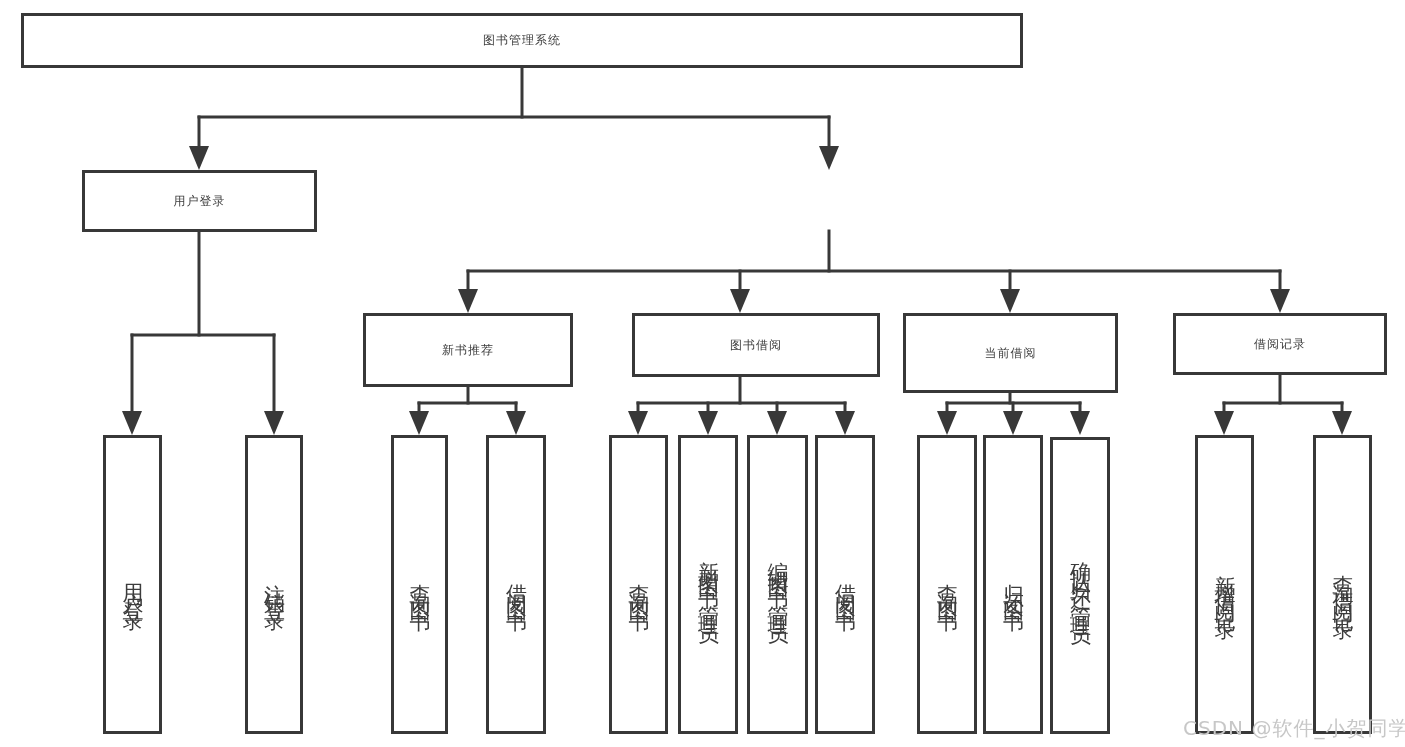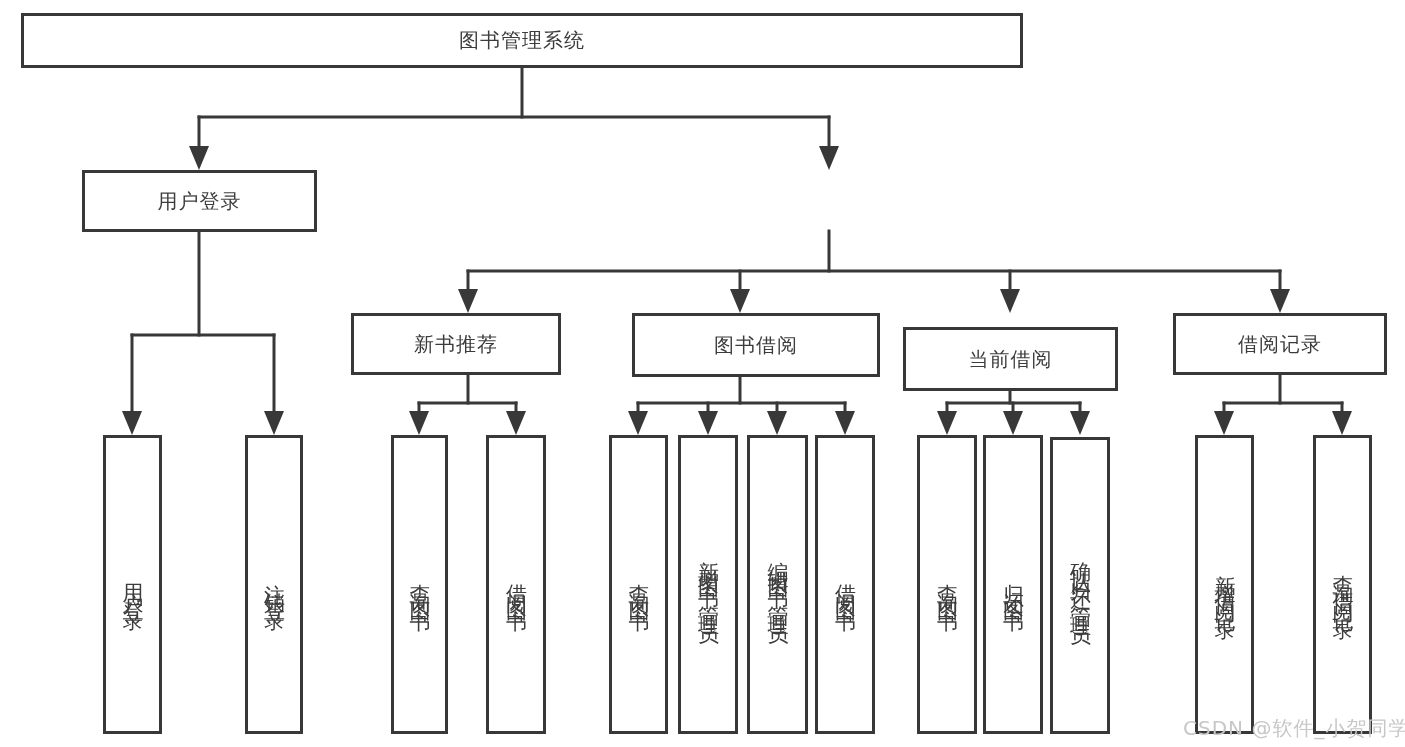--- a/index.html
+++ b/index.html
@@ -26,21 +26,21 @@
     box-sizing: border-box;
     background: #ffffff;
     border: 3px solid #383838;
     display: flex;
     align-items: center;
     justify-content: center;
     z-index: 2;
     color: #3c3c3c;
   }
   .hlabel {
-    font-size: 20px;
+    font-size: 12px;
     letter-spacing: 1px;
     white-space: nowrap;
     color: #3c3c3c;
   }
   .leaf .vtext {
     writing-mode: vertical-rl;
     text-orientation: mixed;
     font-size: 21px;
     letter-spacing: 9px;
     line-height: 1;
@@ -129,27 +129,27 @@
   </svg>
 
   <div class="node" style="left:21px;top:13px;width:1002px;height:55px">
     <span class="hlabel">图书管理系统</span>
   </div>
 
   <div class="node" style="left:82px;top:170px;width:235px;height:62px">
     <span class="hlabel">用户登录</span>
   </div>
 
-  <div class="node" style="left:351px;top:313px;width:210px;height:62px">
+  <div class="node" style="left:363px;top:313px;width:210px;height:74px">
     <span class="hlabel">新书推荐</span>
   </div>
   <div class="node" style="left:632px;top:313px;width:248px;height:64px">
     <span class="hlabel">图书借阅</span>
   </div>
-  <div class="node" style="left:903px;top:327px;width:215px;height:64px">
+  <div class="node" style="left:903px;top:313px;width:215px;height:80px">
     <span class="hlabel">当前借阅</span>
   </div>
   <div class="node" style="left:1173px;top:313px;width:214px;height:62px">
     <span class="hlabel">借阅记录</span>
   </div>
 
   <div class="node leaf" style="left:103px;top:435px;width:59px;height:299px">
     <span class="vtext">用户登录</span>
   </div>
   <div class="node leaf" style="left:245px;top:435px;width:58px;height:299px">

